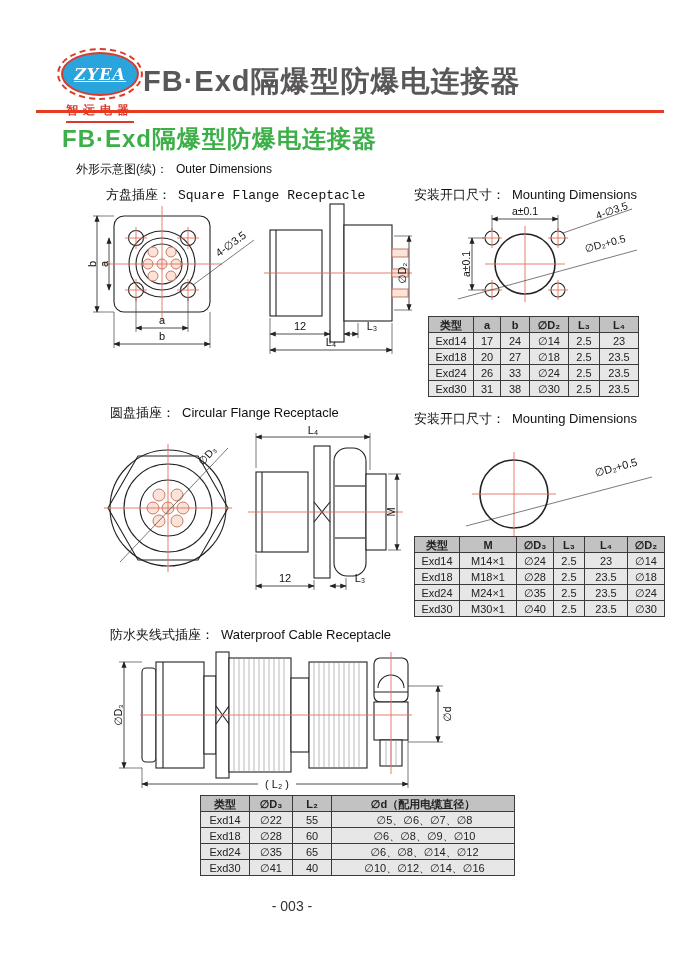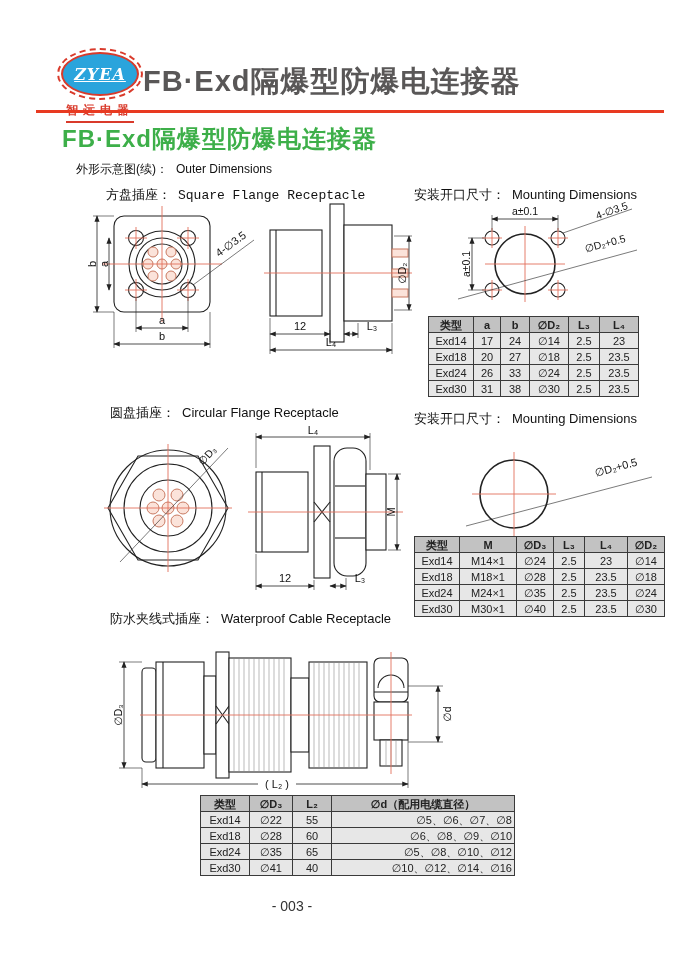--- a/index.html
+++ b/index.html
@@ -32,21 +32,21 @@
   td{background:#e7e7e7;}
   .tbl1{left:428px;top:304px;}
   .tbl1 th:nth-child(1){width:40px}.tbl1 th:nth-child(2){width:22px}.tbl1 th:nth-child(3){width:24px}
   .tbl1 th:nth-child(4){width:34px}.tbl1 th:nth-child(5){width:26px}.tbl1 th:nth-child(6){width:34px}
   .tbl2{left:414px;top:524px;}
   .tbl2 th:nth-child(1){width:40px}.tbl2 th:nth-child(2){width:52px}.tbl2 th:nth-child(3){width:32px}
   .tbl2 th:nth-child(4){width:26px}.tbl2 th:nth-child(5){width:38px}.tbl2 th:nth-child(6){width:32px}
   .tbl3{left:200px;top:783px;}
   .tbl3 th:nth-child(1){width:44px}.tbl3 th:nth-child(2){width:38px}.tbl3 th:nth-child(3){width:34px}
   .tbl3 th:nth-child(4){width:178px}
-  .tbl3 td:last-child{text-align:right;padding-left:5px;}
+  .tbl3 td:last-child{text-align:center;padding-left:5px;}
 
   
   svg{overflow:visible;}
   .ln{stroke:#222;stroke-width:1.1;fill:none;}
   .lnf{stroke:#222;stroke-width:1.1;fill:#fff;}
   .thick{stroke:#222;stroke-width:1.6;fill:none;}
   .ext{stroke:#222;stroke-width:0.6;fill:none;}
   .dim{stroke:#222;stroke-width:0.8;fill:none;}
   .cl{stroke:#e2705c;stroke-width:0.9;fill:none;}
   .pin{stroke:#c97a62;stroke-width:1;fill:#fbe3da;}
@@ -346,21 +346,21 @@
           <td>Exd30</td>
           <td>M30×1</td>
           <td>∅40</td>
           <td>2.5</td>
           <td>23.5</td>
           <td>∅30</td>
         </tr>
       </tbody>
     </table>
 
-  <div class="abs sub-label" style="left:110px;top:598px;">
+  <div class="abs sub-label" style="left:110px;top:614px;">
     <span>防水夹线式插座：</span><span class="en">Waterproof Cable Receptacle</span>
   </div>
 
   <svg class="abs" style="left:112px;top:630px;" width="345" height="152" viewBox="0 0 345 152">
     <line class="ext" x1="30" y1="20" x2="7" y2="20"></line>
     <line class="ext" x1="30" y1="126" x2="7" y2="126"></line>
     <line class="dim" x1="12" y1="20" x2="12" y2="126" marker-start="url(#ah)" marker-end="url(#ah)"></line>
     <text class="ds" x="7" y="76" text-anchor="middle" transform="rotate(-90 7 73)">∅D₃</text>
     <rect class="lnf" x="30" y="26" width="14" height="94" rx="4"></rect>
     <rect class="lnf" x="44" y="20" width="48" height="106"></rect>
@@ -437,21 +437,21 @@
         <tr>
           <td>Exd18</td>
           <td>∅28</td>
           <td>60</td>
           <td>∅6、∅8、∅9、∅10</td>
         </tr>
         <tr>
           <td>Exd24</td>
           <td>∅35</td>
           <td>65</td>
-          <td>∅5、∅8、∅10、∅12</td>
+          <td>∅6、∅8、∅14、∅12</td>
         </tr>
         <tr>
           <td>Exd30</td>
           <td>∅41</td>
           <td>40</td>
           <td>∅10、∅12、∅14、∅16</td>
         </tr>
       </tbody>
     </table>
 

